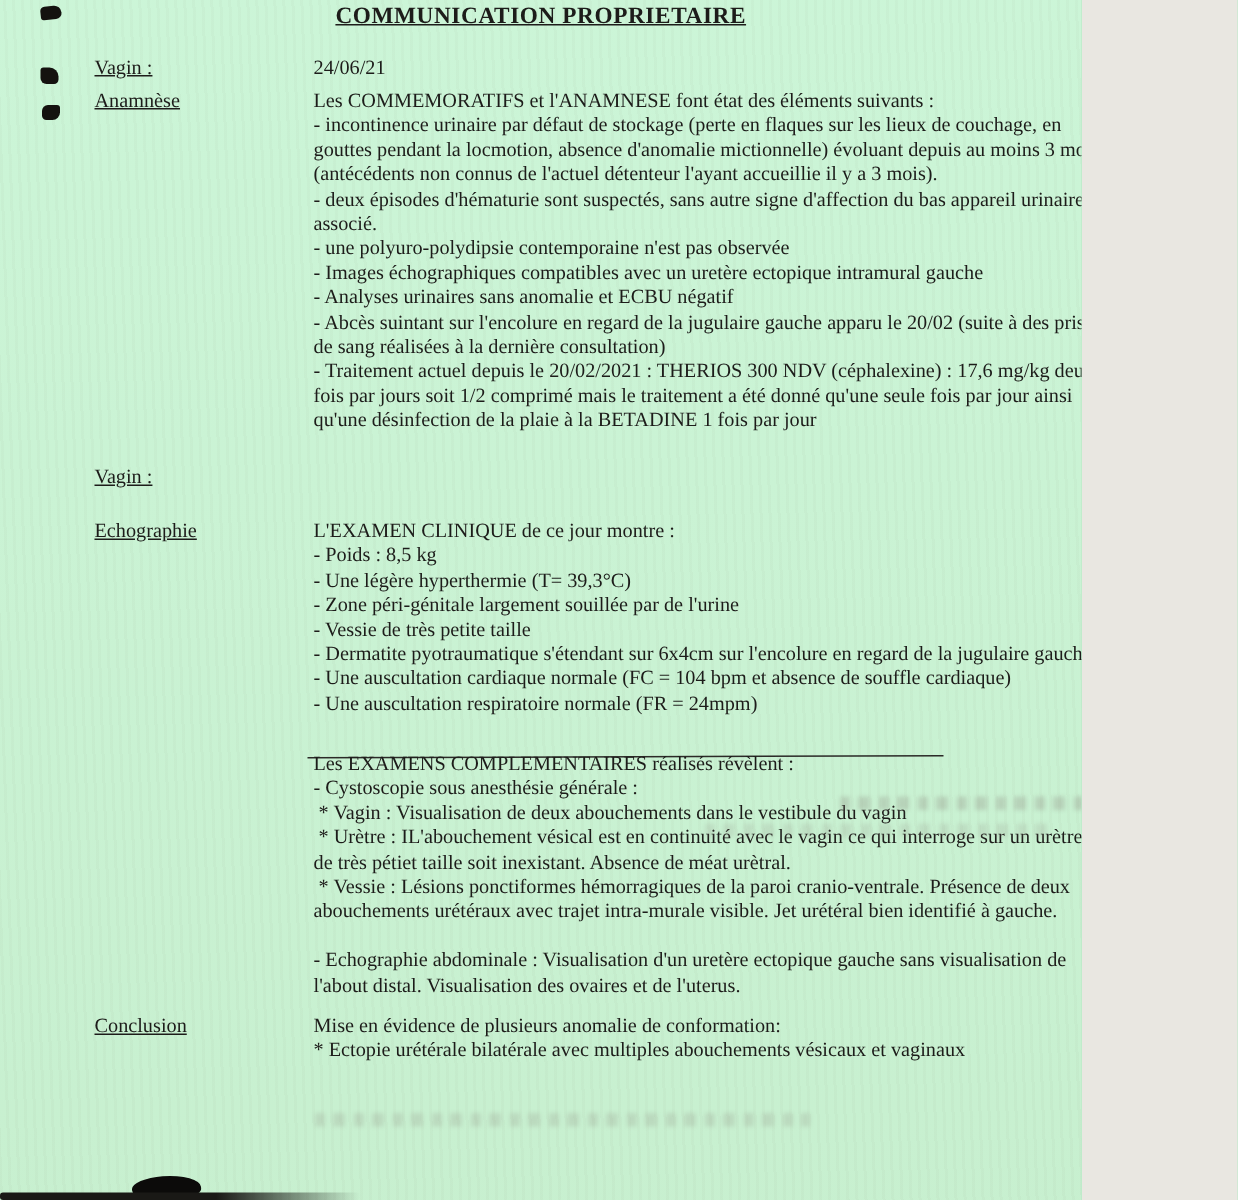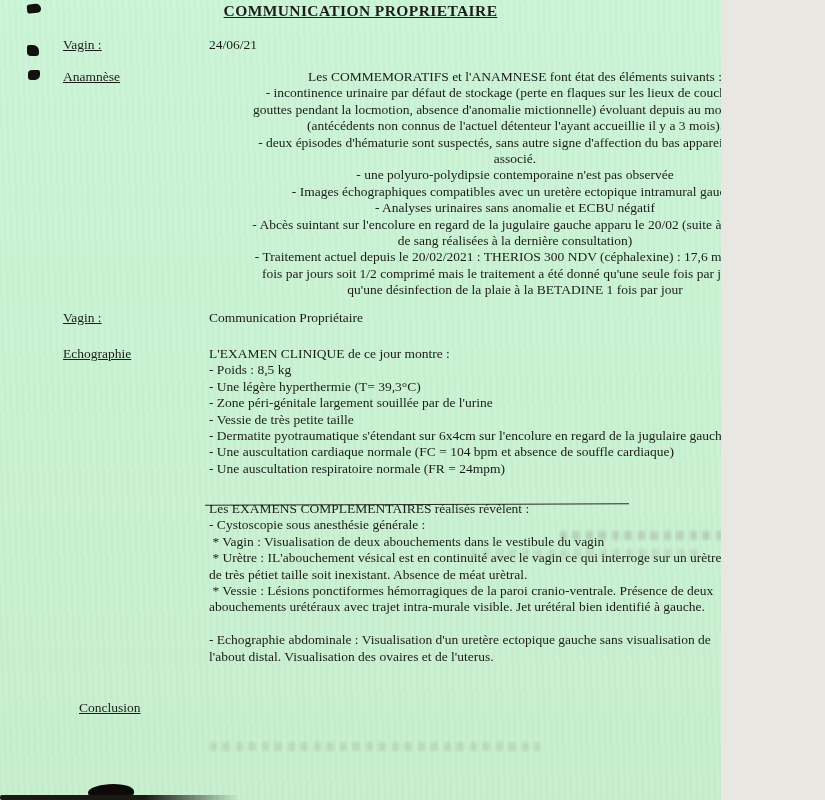--- a/index.html
+++ b/index.html
@@ -41,25 +41,25 @@
     text-decoration: underline;
     white-space: pre;
   }
   .sec-content {
     position: absolute;
     left: 209px;
     width: 612px;
     white-space: pre-wrap;
   }
   .pos-date   { top: 37px; }
-  .pos-anam   { top: 69px; text-align: center; }
+  .pos-anam   { top: 59px; }
   .pos-exam   { top: 310px; }
   .pos-desc   { top: 346px; }
   .pos-comp   { top: 501px; }
-  .pos-concl  { top: 700px; margin-left: 16px; }
+  .pos-concl  { top: 676px; }
   .divider {
     position: absolute;
     top: 504px; left: 205px;
     width: 424px; height: 1.4px;
     background: #2b2a27;
     transform: rotate(-0.2deg);
   }
   .mark { position: absolute; background: #14120f; }
   .mark-a { left: 27px; top: 4px;  width: 14px; height: 9px;  border-radius: 3px 5px 4px 2px; transform: rotate(-6deg); }
   .mark-b { left: 27px; top: 45px; width: 12px; height: 11px; border-radius: 2px 6px 3px 4px; }
@@ -109,21 +109,20 @@
 - une polyuro-polydipsie contemporaine n'est pas observée
 - Images échographiques compatibles avec un uretère ectopique intramural gauche
 - Analyses urinaires sans anomalie et ECBU négatif
 - Abcès suintant sur l'encolure en regard de la jugulaire gauche apparu le 20/02 (suite à des prises
 de sang réalisées à la dernière consultation)
 - Traitement actuel depuis le 20/02/2021 : THERIOS 300 NDV (céphalexine) : 17,6 mg/kg deux
 fois par jours soit 1/2 comprimé mais le traitement a été donné qu'une seule fois par jour ainsi
 qu'une désinfection de la plaie à la BETADINE 1 fois par jour</div>
 
   <div class="sec-label pos-exam">Vagin :</div>
-  <div class="sec-content pos-exam">Communication Propriétaire</div>
 
   <div class="sec-label pos-desc">Echographie</div>
   <div class="sec-content pos-desc">L'EXAMEN CLINIQUE de ce jour montre :
 - Poids : 8,5 kg
 - Une légère hyperthermie (T= 39,3°C)
 - Zone péri-génitale largement souillée par de l'urine
 - Vessie de très petite taille
 - Dermatite pyotraumatique s'étendant sur 6x4cm sur l'encolure en regard de la jugulaire gauche
 - Une auscultation cardiaque normale (FC = 104 bpm et absence de souffle cardiaque)
 - Une auscultation respiratoire normale (FR = 24mpm)</div>
@@ -135,20 +134,22 @@
  * Vagin : Visualisation de deux abouchements dans le vestibule du vagin
  * Urètre : IL'abouchement vésical est en continuité avec le vagin ce qui interroge sur un urètre soit
 de très pétiet taille soit inexistant. Absence de méat urètral.
  * Vessie : Lésions ponctiformes hémorragiques de la paroi cranio-ventrale. Présence de deux
 abouchements urétéraux avec trajet intra-murale visible. Jet urétéral bien identifié à gauche.
 
 - Echographie abdominale : Visualisation d'un uretère ectopique gauche sans visualisation de
 l'about distal. Visualisation des ovaires et de l'uterus.</div>
 
   <div class="sec-label pos-concl">Conclusion</div>
+  <div class="sec-content pos-concl">Mise en évidence de plusieurs anomalie de conformation:
+* Ectopie urétérale bilatérale avec multiples abouchements vésicaux et vaginaux</div>
 
   <div class="mark mark-a"></div>
   <div class="mark mark-b"></div>
   <div class="mark mark-c"></div>
   <div class="blot-bottom"></div>
   <div class="streak-bottom"></div>
   <div class="bleed bleed-1"></div>
   <div class="bleed bleed-2"></div>
   <div class="bleed bleed-3"></div>
 

